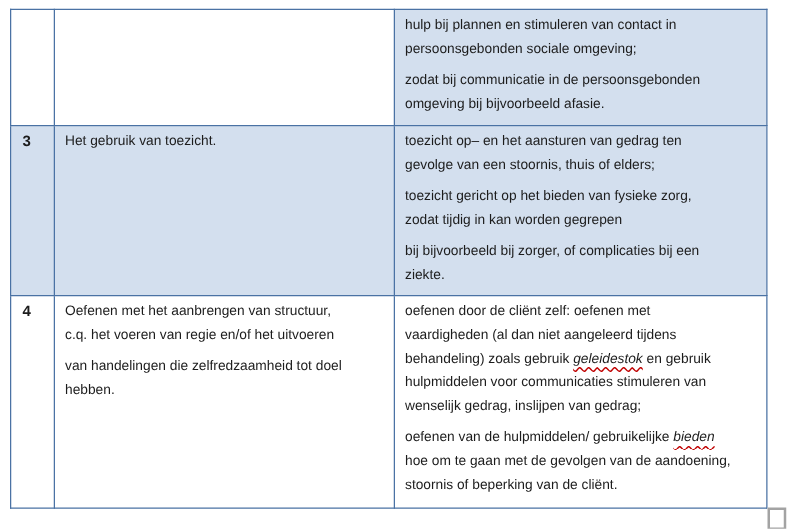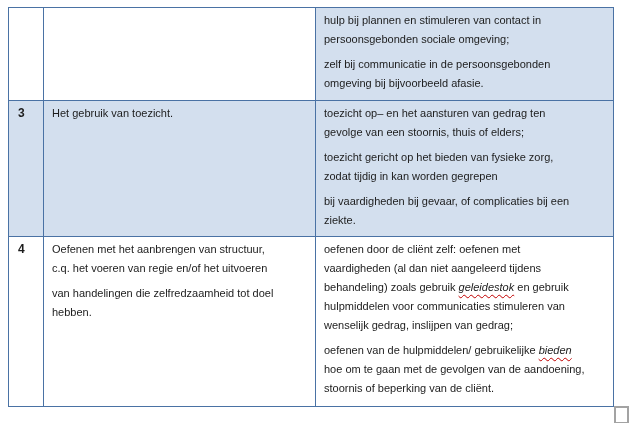--- a/index.html
+++ b/index.html
@@ -71,36 +71,36 @@
       <col class="c3">
     </colgroup>
 
     <tbody>
         <tr class="row-a">
       <td class="num"></td>
       <td></td>
       <td class="shaded">
         <p class="para">hulp bij plannen en stimuleren van contact in
 persoonsgebonden sociale omgeving;</p>
-        <p class="para">zelf bij communicatie in de persoonsgebonden
+        <p class="para">zodat bij communicatie in de persoonsgebonden
 omgeving bij bijvoorbeeld afasie.</p>
       </td>
     </tr>
 
     <tr class="row-3">
       <td class="num shaded">3</td>
       <td class="shaded">
         <p class="para">Het gebruik van toezicht.</p>
       </td>
       <td class="shaded">
         <p class="para">toezicht op– en het aansturen van gedrag ten
 gevolge van een stoornis, thuis of elders;</p>
         <p class="para">toezicht gericht op het bieden van fysieke zorg,
 zodat tijdig in kan worden gegrepen</p>
-        <p class="para">bij vaardigheden bij gevaar, of complicaties bij een
+        <p class="para">bij bijvoorbeeld bij zorger, of complicaties bij een
 ziekte.</p>
       </td>
     </tr>
 
     <tr class="row-4">
       <td class="num">4</td>
       <td>
         <p class="para">Oefenen met het aanbrengen van structuur,
 c.q. het voeren van regie en/of het uitvoeren</p>
         <p class="para">van handelingen die zelfredzaamheid tot doel

